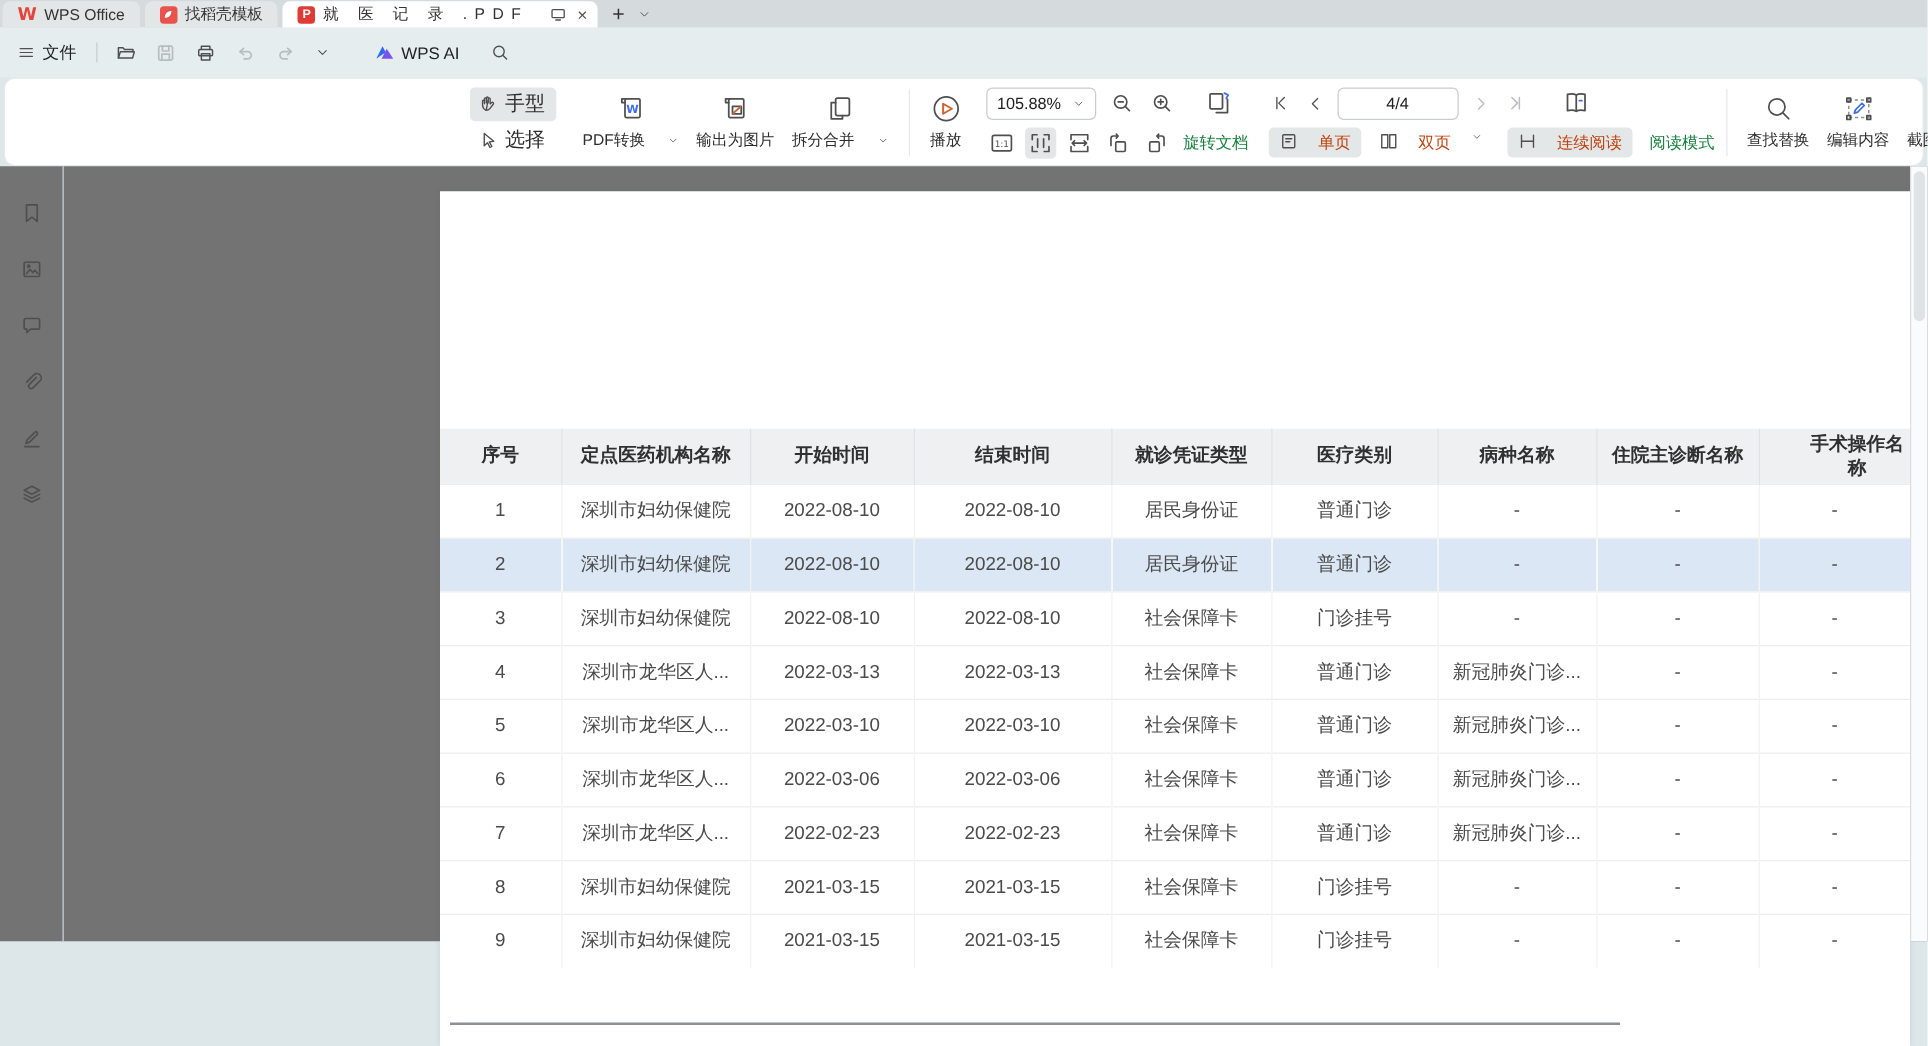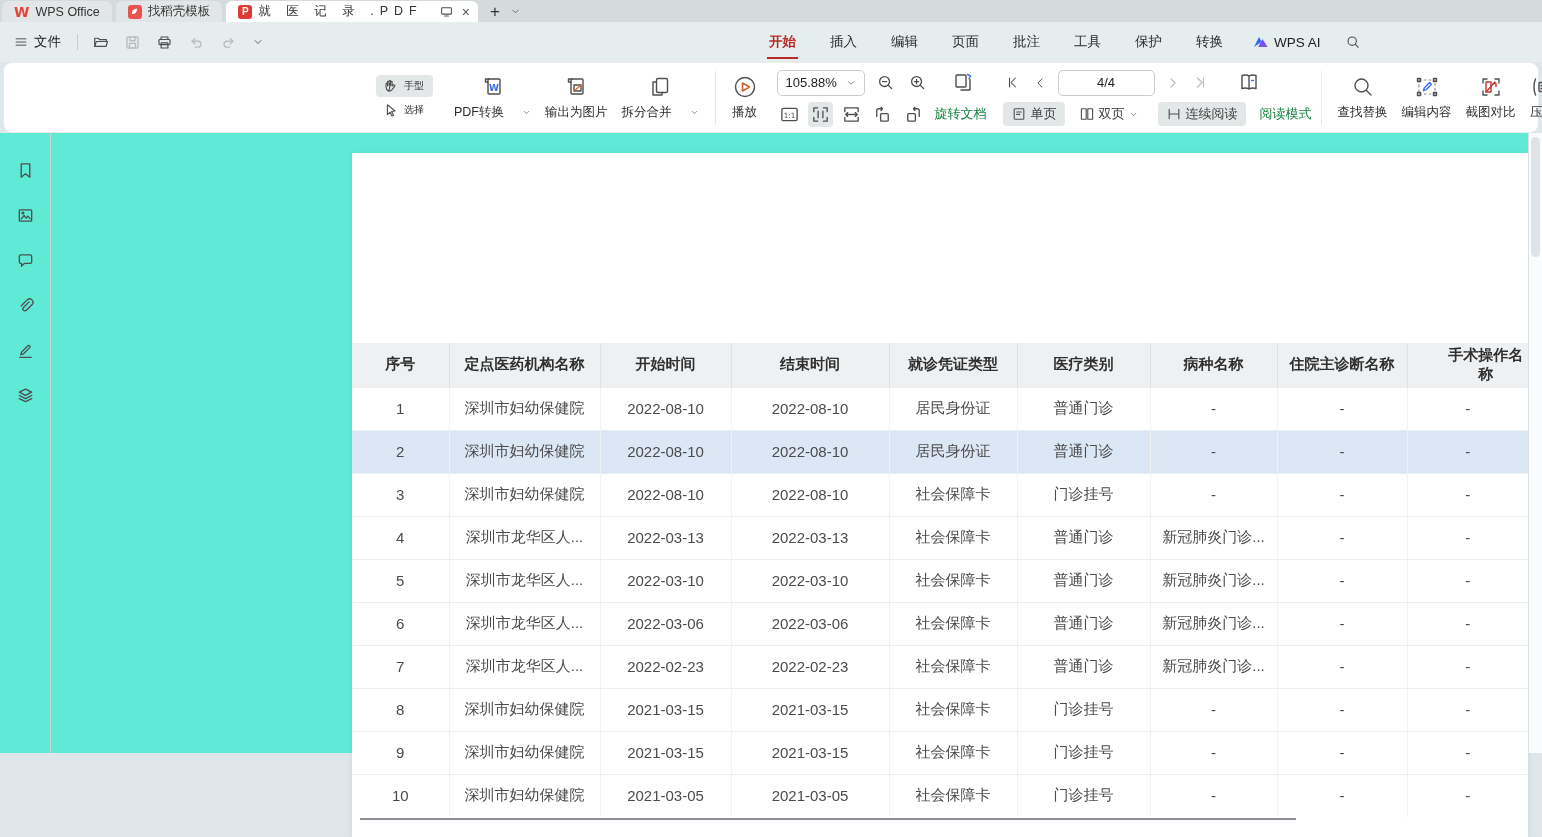--- a/index.html
+++ b/index.html
@@ -32,39 +32,39 @@
   .menu-item { color:#2b2b2b; position:relative; padding:4px 2px; }
   .menu-item.active { color:#b92c25; font-weight:bold; }
   .menu-item.active::after { content:""; position:absolute; left:0; right:0; bottom:-4px; height:2.5px; background:#b92c25; }
   .wpsai { display:flex; align-items:center; gap:5px; margin-left:28px; color:#222; }
   .menu-search { margin-left:24px; }
 
   
   .toolcard { position:relative; height:71px; margin:0 3px; background:#ffffff; border:1px solid #e7eaeb; border-radius:9px; display:flex; align-items:center; }
   .vdiv { width:1px; height:54px; background:#e6e9ea; margin:0 9px; flex:none; }
   .stack2 { display:flex; flex-direction:column; gap:2px; flex:none; }
-  .pill { display:flex; align-items:center; gap:5px; font-size:10px; color:#2d2d2d; padding:3px 9px 3px 7px; border-radius:4px; }
+  .pill { display:flex; align-items:center; gap:5px; font-size:16px; color:#2d2d2d; padding:3px 9px 3px 7px; border-radius:4px; }
   .pill.on { background:#e4e7e8; }
   .bigbtn { display:flex; flex-direction:column; align-items:center; justify-content:center; gap:4px; font-size:12.5px;
             color:#2d2d2d; padding:2px 7px; flex:none; }
   .bigbtn .lbl { display:flex; align-items:center; gap:18px; white-space:nowrap; }
   .zoomnav { display:flex; flex-direction:column; gap:5px; flex:none; }
   .znrow { display:flex; align-items:center; }
   .zoombox { width:88px; height:26px; border:1px solid #c9cdcf; border-radius:5px; display:flex; align-items:center;
              justify-content:space-between; padding:0 8px; font-size:13px; color:#222; }
   .icbtn { display:flex; align-items:center; justify-content:center; padding:2px; border-radius:4px; flex:none; }
   .icbtn.on { background:#e4e7e8; }
   .pagebox { width:97px; height:26px; border:1px solid #c9cdcf; border-radius:5px; display:flex; align-items:center;
              justify-content:center; font-size:13px; color:#222; }
-  .modebtn { display:flex; align-items:center; gap:4px; font-size:13px; color:#404040; padding:3px 8px; border-radius:4px; white-space:nowrap; }
+  .modebtn { display:flex; gap:16px; font-size:13px; color:#c2410c; padding:3px 8px; border-radius:4px; white-space:nowrap; }
   .modebtn.on { background:#e4e7e8; }
   .smalltxt { font-size:13px; color:#15803d; white-space:nowrap; }
 
   
-  .main { position:relative; height:620px; background:#5eead4; }
+  .main { position:relative; height:620px; background:#737373; }
   .side-rail { position:absolute; left:0; top:0; width:51px; height:100%; border-right:1px solid #c9d4d8;
                display:flex; flex-direction:column; align-items:center; padding-top:26px; gap:22px; }
   .page { position:absolute; left:352px; top:20px; width:1176px; height:684px; background:#ffffff; box-shadow:0 0 5px rgba(70,90,100,.12); }
   .v-scroll { position:absolute; right:0; top:0; width:14px; height:100%; background:#fafbfc; border-left:1px solid #dadfe1; }
   .v-thumb { position:absolute; left:2px; right:2px; top:4px; height:120px; border-radius:5px; background:#dfe3e5; }
 
   
   .rec-table { position:absolute; top:190px; left:0; width:100%; border-collapse:collapse; table-layout:fixed; font-size:15px; color:#4b4b4b; }
   .rec-table th { height:44px; background:#eef0f2; font-weight:bold; color:#303030; border-right:1px solid #dfe2e4; }
   .rec-table th:last-child { border-right:none;padding-left:36px; }
@@ -152,30 +152,20 @@
       <svg class="stk-dis" width="17" height="17" viewBox="0 0 20 20">
           <path d="M12 5.5l3.2 3L12 11.5"></path>
           <path d="M15.2 8.5h-7a3.5 3.5 0 0 0 0 7h3.3"></path>
         </svg>
     </span>
     <span class="icbtn">
       <svg class="stk" width="12" height="12" viewBox="0 0 20 20">
           <path d="M5 7.5l5 5 5-5"></path>
         </svg>
     </span>
-  </div>
-  <div class="menus">
-    <span class="menu-item active">开始</span>
-    <span class="menu-item">插入</span>
-    <span class="menu-item">编辑</span>
-    <span class="menu-item">页面</span>
-    <span class="menu-item">批注</span>
-    <span class="menu-item">工具</span>
-    <span class="menu-item">保护</span>
-    <span class="menu-item">转换</span>
   </div>
   <div class="wpsai">
     <svg width="16" height="14" viewBox="0 0 16 14">
       <polygon points="1,12 6,2 8.6,6.8" fill="#2f6bf2"></polygon>
       <polygon points="5.2,12 9.4,4 14.6,12" fill="#7a52f0"></polygon>
     </svg>
     <span>WPS AI</span>
   </div>
   <span class="menu-search">
     <svg class="stk" width="16" height="16" viewBox="0 0 20 20">
@@ -574,31 +564,20 @@
             <td>9</td>
             <td>深圳市妇幼保健院</td>
             <td>2021-03-15</td>
             <td>2021-03-15</td>
             <td>社会保障卡</td>
             <td>门诊挂号</td>
             <td>-</td>
             <td>-</td>
             <td>-</td>
           </tr>
-          <tr>
-            <td>10</td>
-            <td>深圳市妇幼保健院</td>
-            <td>2021-03-05</td>
-            <td>2021-03-05</td>
-            <td>社会保障卡</td>
-            <td>门诊挂号</td>
-            <td>-</td>
-            <td>-</td>
-            <td>-</td>
-          </tr>
         </tbody>
     </table>
     <div class="tbl-endline"></div>
   </div>
 
   <div class="v-scroll">
     <div class="v-thumb"></div>
   </div>
 </div>
 

